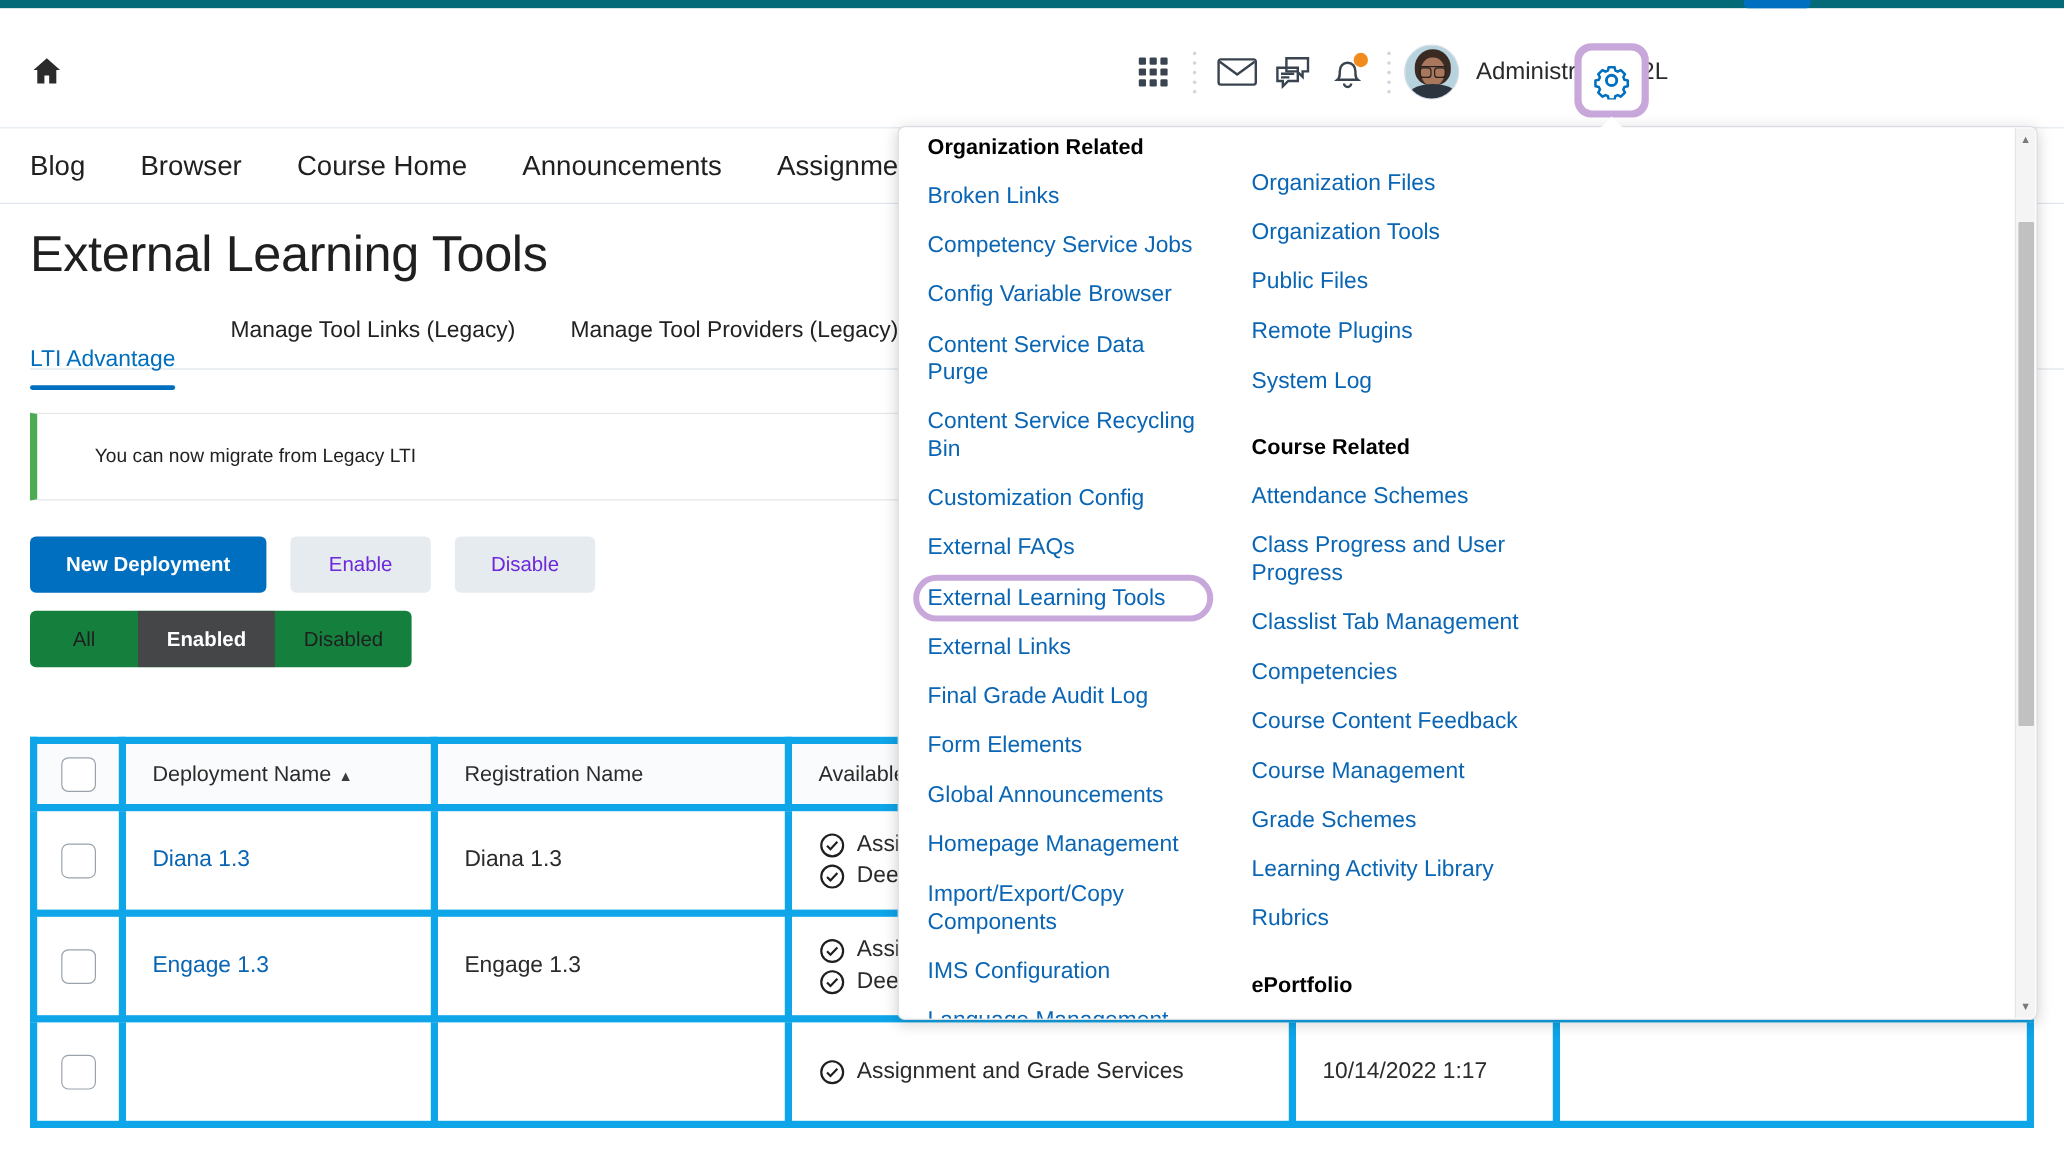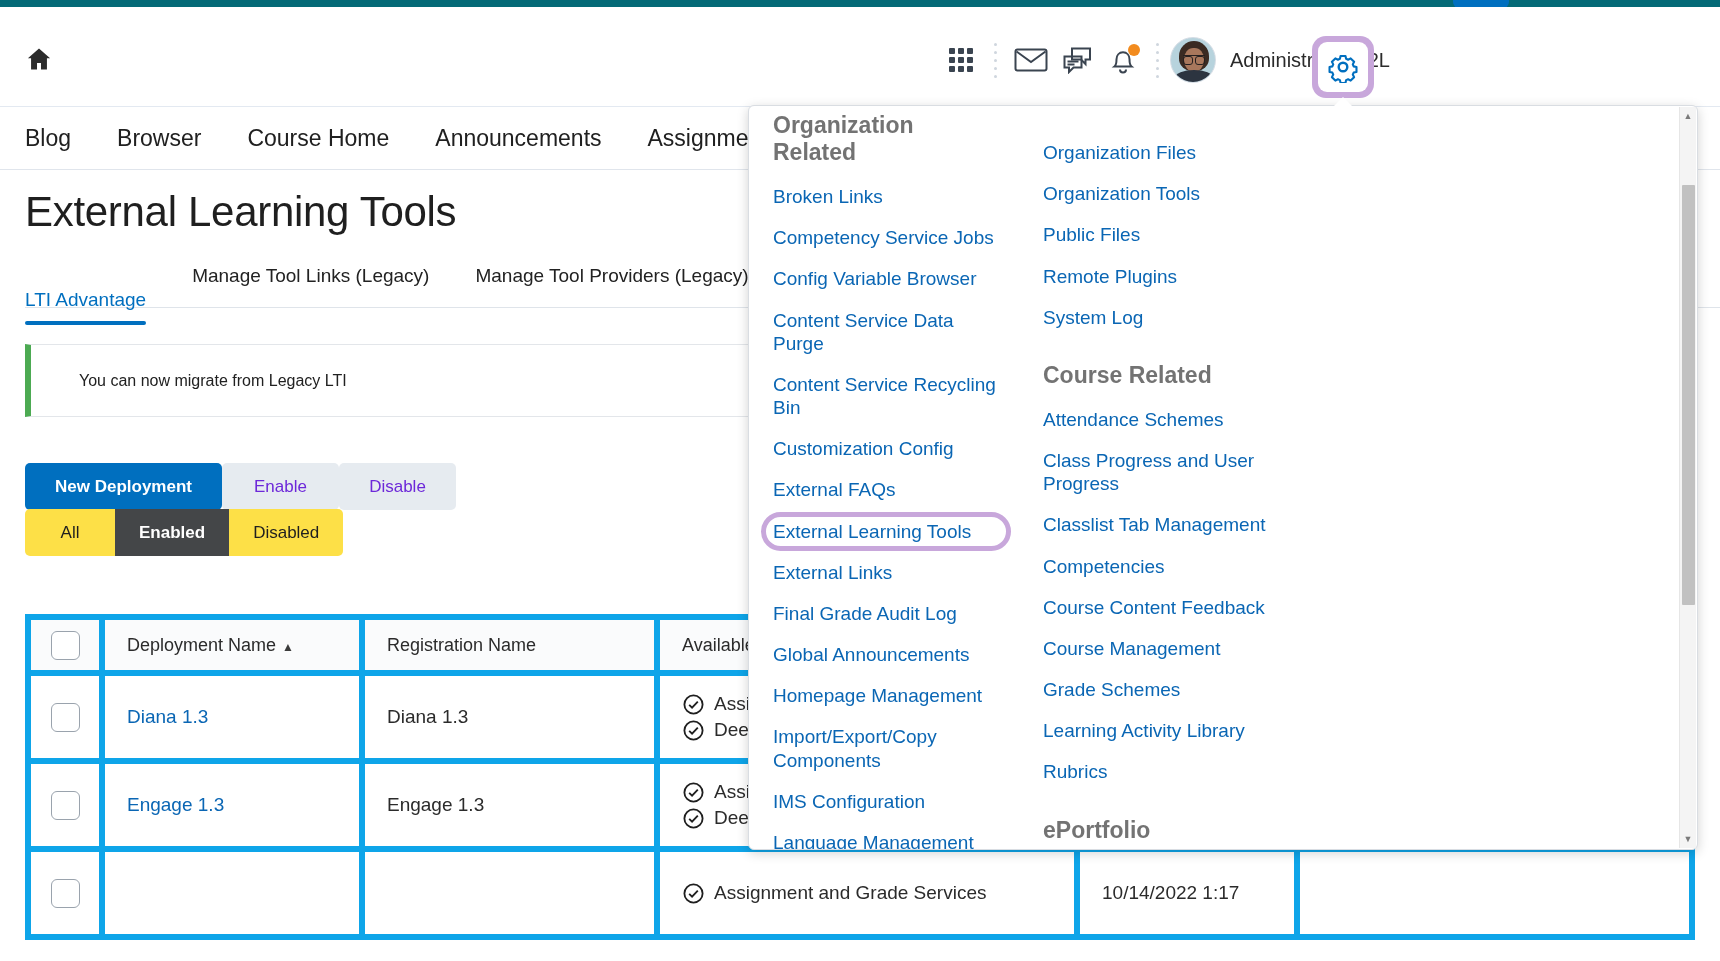--- a/index.html
+++ b/index.html
@@ -136,36 +136,36 @@
 
   .alert {
     position: absolute; top: 344px; left: 25px; width: 1370px; height: 73px;
     background: #ffffff; border: 1px solid #e3e6ea;
     border-left: 6px solid #4caa52;
     display: flex; align-items: center;
   }
   .alert span { font-size: 16px; color: #212121; margin-left: 48px; }
 
   .btn-row {
-    position: absolute; top: 463px; left: 25px;
-    display: flex; align-items: center; 
+    position: absolute; top: 447px; left: 25px;
+    display: flex; align-items: center; gap: 20px;
   }
   .btn {
     height: 47px; border-radius: 5px; border: none;
     font-size: 17px; font-family: "Liberation Sans", sans-serif;
     display: flex; align-items: center; justify-content: center;
     padding: 0 24px; white-space: nowrap; cursor: pointer;
   }
   .btn-primary { background: #006FBF; color: #ffffff; font-weight: bold; width: 197px; }
   .btn-plain { background: #e6ebf0; color: #6d28d9; width: 117px; }
 
   .seg {
     position: absolute; top: 509px; left: 25px;
     display: flex; height: 47px; border-radius: 5px; overflow: hidden;
-    background: #fde047;
+    background: #15803d;
     justify-content: center;
   }
   .seg div {
     display: flex; align-items: center; justify-content: center;
     font-size: 17px; color: #1f1f1f; padding: 0 24px; white-space: nowrap;
     min-width: 90px; cursor: pointer;
   }
   .seg div.on { background: #444648; color: #ffffff; font-weight: bold; }
 
   
@@ -202,21 +202,21 @@
     z-index: 50; overflow: hidden;
   }
   .menu-clip { position: absolute; inset: 0 17px 0 0; overflow: hidden; }
   .menu-cols {
     position: absolute; top: -18px; left: 0; width: 933px;
     display: flex; padding: 0 0 0 24px;
   }
   .mcol { width: 250px; padding-right: 24px; }
   .mcol.right { width: 470px; margin-left: 20px; }
   .mhead {
-    font-size: 23px; font-weight: bold; color: #737373; margin: 24px 0 10px 0;
+    font-size: 18px; font-weight: bold; color: #000000; margin: 24px 0 10px 0;
   }
   .mitem {
     font-size: 19px; color: #0a66b4; text-decoration: none; display: block;
     padding: 9px 0; line-height: 1.22; cursor: pointer;
   }
   .mitem.hl {
     position: relative; color: #0a66b4;
   }
   .mitem.hl:before {
     content:""; position:absolute; left:-12px; top:1px; right:-12px; bottom:1px;
@@ -452,20 +452,21 @@
           <a class="mitem">Broken Links</a>
           <a class="mitem">Competency Service Jobs</a>
           <a class="mitem">Config Variable Browser</a>
           <a class="mitem">Content Service Data Purge</a>
           <a class="mitem">Content Service Recycling Bin</a>
           <a class="mitem">Customization Config</a>
           <a class="mitem">External FAQs</a>
           <a class="mitem hl"><span>External Learning Tools</span></a>
           <a class="mitem">External Links</a>
           <a class="mitem">Final Grade Audit Log</a>
+          <a class="mitem">Form Elements</a>
           <a class="mitem">Global Announcements</a>
           <a class="mitem">Homepage Management</a>
           <a class="mitem">Import/Export/Copy Components</a>
           <a class="mitem">IMS Configuration</a>
           <a class="mitem">Language Management</a>
 
         </div>
 
         <div class="mcol right">
           <div style="height:44px"></div>

